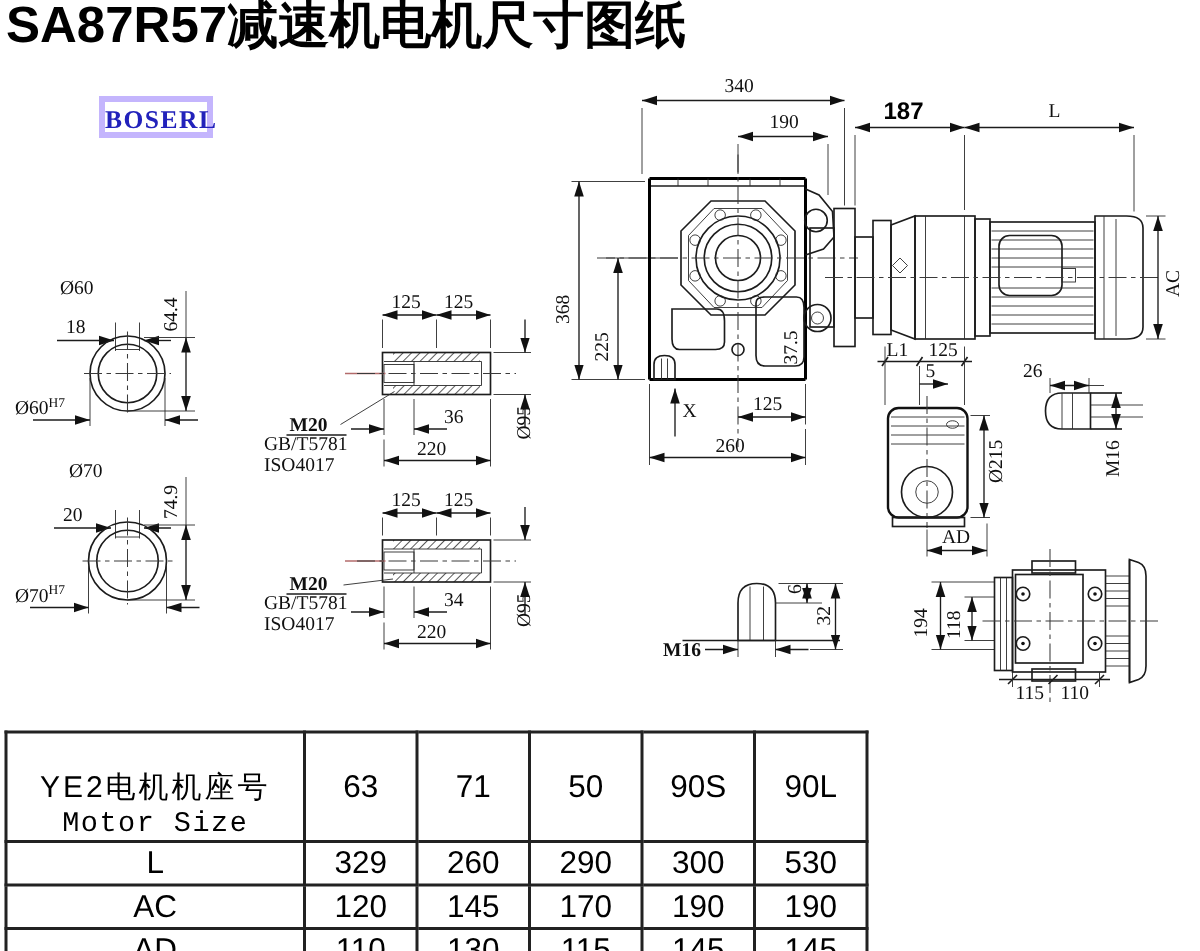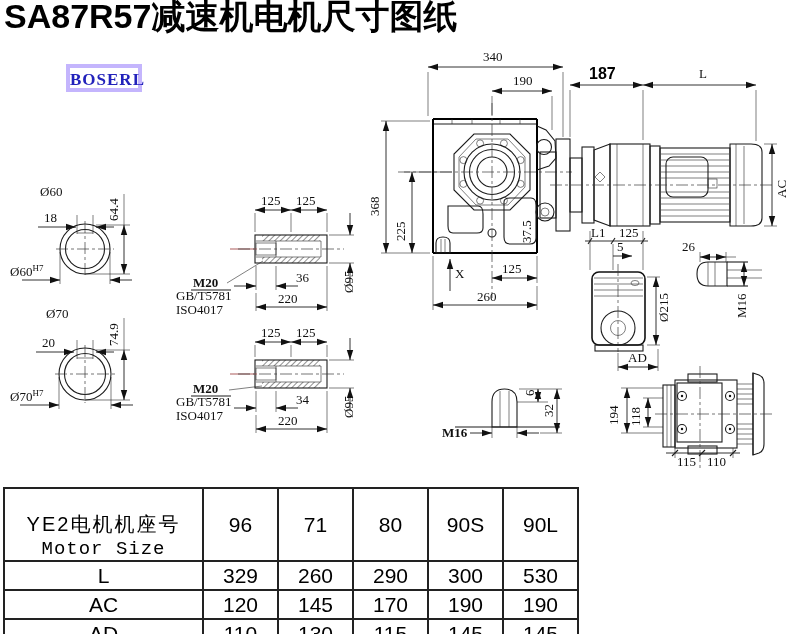--- a/index.html
+++ b/index.html
@@ -408,23 +408,23 @@
     <col style="width:75px">
       <col style="width:75px">
       <col style="width:75px">
   </colgroup>
   <tbody>
       <tr class="hdh">
     <td>
       <div class="hd-cn">YE2电机机座号</div>
       <div class="hd-en">Motor Size</div>
     </td>
-    <td class="num">96</td>
+    <td class="num">63</td>
     <td class="num">71</td>
-    <td class="num">80</td>
+    <td class="num">50</td>
     <td class="num">90S</td>
     <td class="num">90L</td>
   </tr>
   <tr class="rowh">
     <td class="num">L</td>
     <td class="num">329</td>
     <td class="num">260</td>
     <td class="num">290</td>
     <td class="num">300</td>
     <td class="num">530</td>

